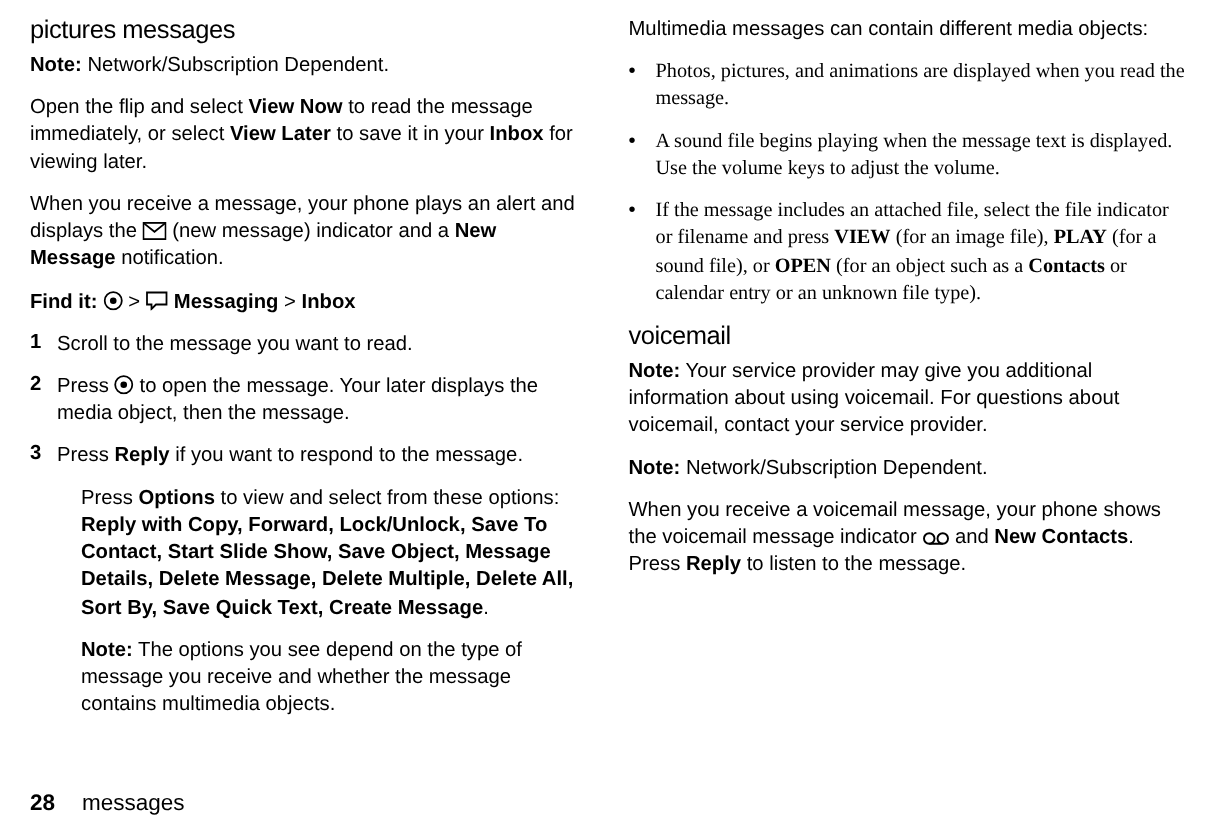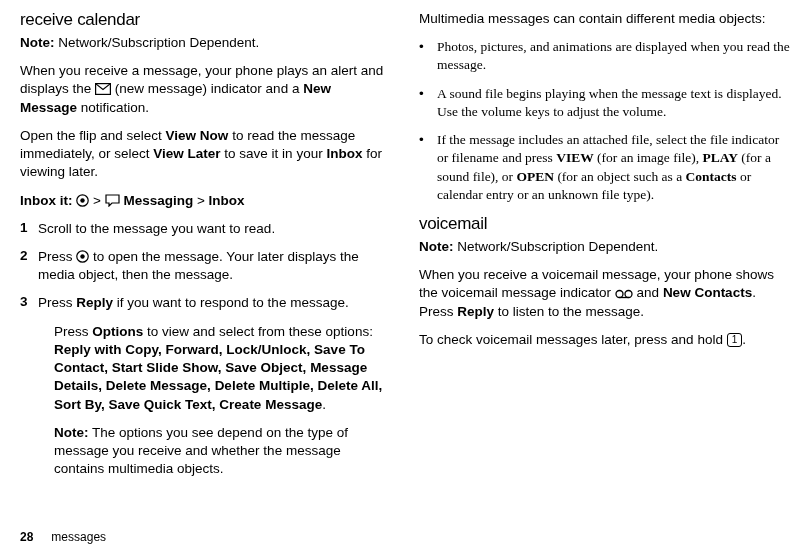--- a/index.html
+++ b/index.html
@@ -63,21 +63,21 @@
     }
     .bullet {
       width: 18px;
       flex-shrink: 0;
     }
     ul li .txt { flex: 1; font-family: Liberation Serif, serif; }
     .footer {
       position: absolute;
       bottom: 14px;
       left: 20px;
-      font-size: 12px;
+      font-size: 15px;
     }
     .footer .pnum { font-weight: bold; margin-right: 18px; }
     svg.icon {
       display: inline-block;
       vertical-align: -2px;
     }
     .keybox {
       display: inline-block;
       border: 1.2px solid #000;
       border-radius: 3px;
@@ -87,38 +87,38 @@
       vertical-align: 1px;
       min-width: 14px;
       text-align: center;
     }
   </style>
 </head>
 <body>
 
 <div class="columns">
   <div class="col">
-    <h2>receive calendar</h2>
+    <h2>pictures messages</h2>
 
     <p><span class="b">Note:</span><span> Network/Subscription Dependent.</span></p>
+
+    <p>
+      <span>Open the flip and select </span><span class="b">View Now</span><span> to read the message immediately, or select </span><span class="b">View Later</span><span> to save it in your </span><span class="b">Inbox</span><span> for viewing later.</span>
+    </p>
 
     <p>
       <span>When you receive a message, your phone plays an alert and displays the </span><svg class="icon" width="16" height="12" viewBox="0 0 16 12">
           <rect x="0.6" y="0.6" width="14.8" height="10.8" fill="none" stroke="#000" stroke-width="1.2"></rect>
           <path d="M0.6 0.6 L8 6.5 L15.4 0.6" fill="none" stroke="#000" stroke-width="1.2"></path>
         </svg><span> (new message) indicator and a </span><span class="b">New Message</span><span> notification.</span>
     </p>
 
-    <p>
-      <span>Open the flip and select </span><span class="b">View Now</span><span> to read the message immediately, or select </span><span class="b">View Later</span><span> to save it in your </span><span class="b">Inbox</span><span> for viewing later.</span>
-    </p>
-
 
     <p>
-      <span class="b">Inbox it: </span><svg class="icon" width="13" height="13" viewBox="0 0 13 13">
+      <span class="b">Find it: </span><svg class="icon" width="13" height="13" viewBox="0 0 13 13">
           <circle cx="6.5" cy="6.5" r="5.7" fill="none" stroke="#000" stroke-width="1.2"></circle>
           <circle cx="6.5" cy="6.5" r="2.2" fill="#000"></circle>
         </svg><span> &gt; </span><svg class="icon" width="15" height="13" viewBox="0 0 15 13">
           <path d="M1 1 h13 v8 h-7 l-3 3 v-3 h-3 z" fill="none" stroke="#000" stroke-width="1.2"></path>
         </svg><span class="b"> Messaging</span><span> &gt; </span><span class="b">Inbox</span>
     </p>
 
     <ol>
       <li>
           <span class="num">1</span>
@@ -158,32 +158,30 @@
           <span class="txt">A sound file begins playing when the message text is displayed. Use the volume keys to adjust the volume.</span>
         </li>
       <li>
           <span class="bullet">•</span>
           <span class="txt"><span>If the message includes an attached file, select the file indicator or filename and press </span><span class="b">VIEW</span><span> (for an image file), </span><span class="b">PLAY</span><span> (for a sound file), or </span><span class="b">OPEN</span><span> (for an object such as a </span><span class="b">Contacts</span><span> or calendar entry or an unknown file type).</span></span>
         </li>
     </ul>
 
     <h2>voicemail</h2>
 
+    <p><span class="b">Note:</span><span> Your service provider may give you additional information about using voicemail. For questions about voicemail, contact your service provider.</span></p>
 
     <p><span class="b">Note:</span><span> Network/Subscription Dependent.</span></p>
 
     <p>
       <span>When you receive a voicemail message, your phone shows the voicemail message indicator </span><svg class="icon" width="18" height="10" viewBox="0 0 18 10">
           <circle cx="4.5" cy="5" r="3.5" fill="none" stroke="#000" stroke-width="1.3"></circle>
           <circle cx="13.5" cy="5" r="3.5" fill="none" stroke="#000" stroke-width="1.3"></circle>
           <line x1="4.5" y1="8.5" x2="13.5" y2="8.5" stroke="#000" stroke-width="1.3"></line>
         </svg><span> and </span><span class="b">New Contacts</span><span>. Press </span><span class="b">Reply</span><span> to listen to the message.</span>
     </p>
 
-    <p>
-      <span>To check voicemail messages later, press and hold </span><span class="keybox">1</span><span>.</span>
-    </p>
   </div>
 </div>
 
 <div class="footer">
   <span class="pnum">28</span><span>messages</span>
 </div>
 
 </body></html>

